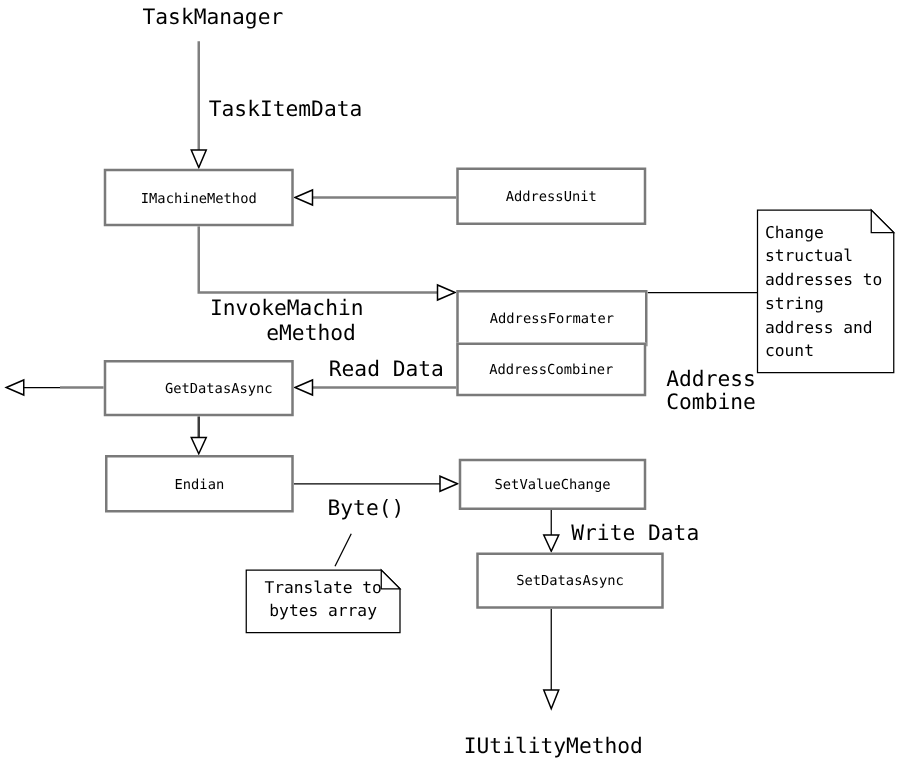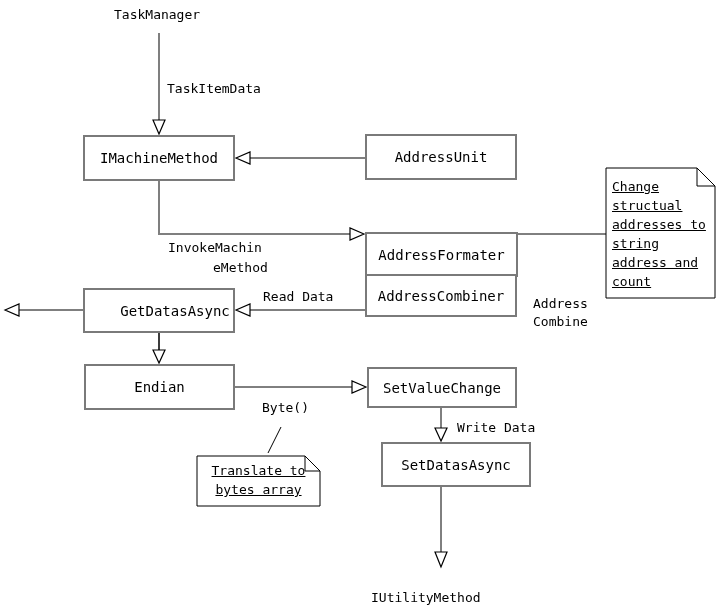--- a/index.html
+++ b/index.html
@@ -18,36 +18,35 @@
     width: 724px; height: 614px;
   }
   .node {
     position: absolute;
     box-sizing: border-box;
     border: 2px solid #7a7a7a;
     background: #ffffff;
     display: flex;
     align-items: center;
     justify-content: center;
-    font-size: 14px;
+    font-size: 11px;
     white-space: pre;
   }
   .lbl {
     position: absolute;
-    font-size: 13px;
+    font-size: 17px;
     white-space: pre;
     line-height: 15px;
   }
   .multiline { white-space: pre-line; }
   .note-text {
     position: absolute;
     font-size: 13px;
     line-height: 19px;
     white-space: pre-line;
-    text-decoration: underline;
   }
   .center { text-align: center; }
   svg line, svg polyline { fill: none; }
   .g2 { stroke: #7f7f7f; stroke-width: 2; }
   .d2 { stroke: #3c3c3c; stroke-width: 2; }
   .b1 { stroke: #000000; stroke-width: 1; }
   .ah { fill: #ffffff; stroke: #000000; stroke-width: 1.2; }
   .noteshape { fill: #ffffff; stroke: #000000; stroke-width: 1; }
 </style>
 </head>

